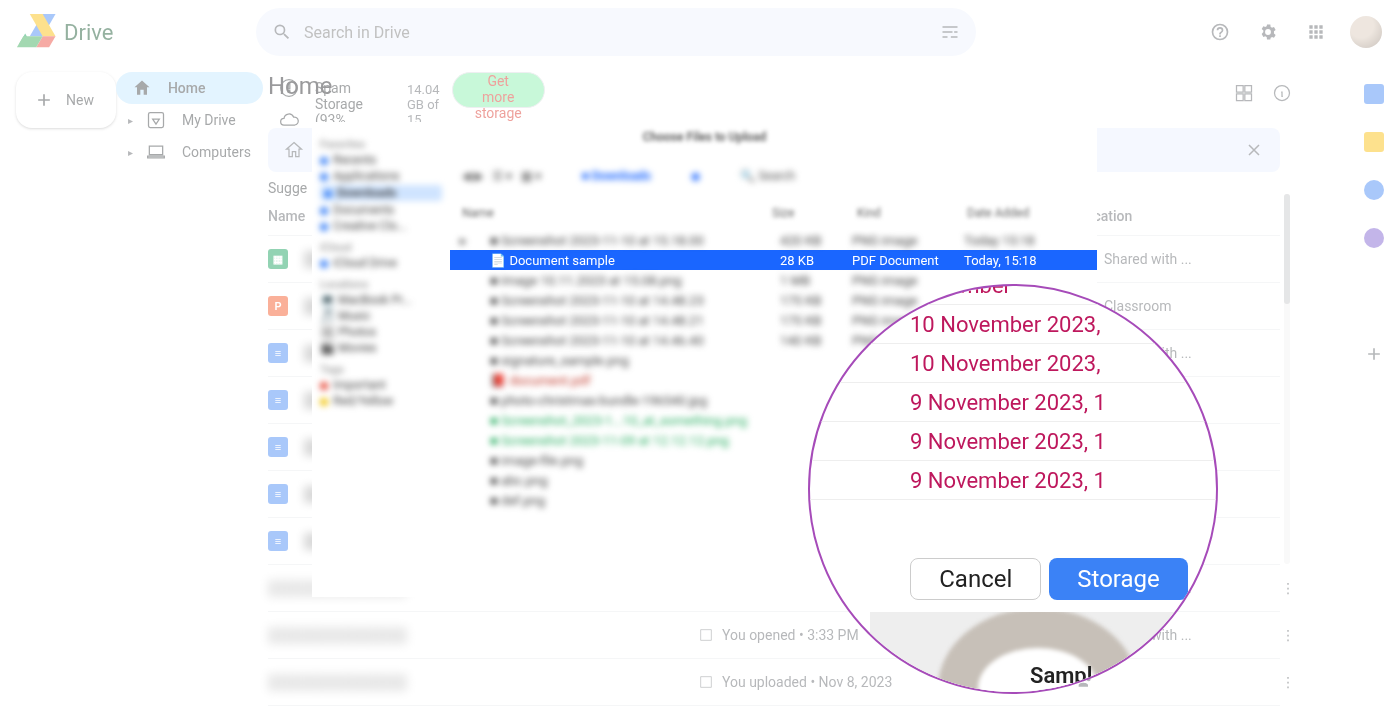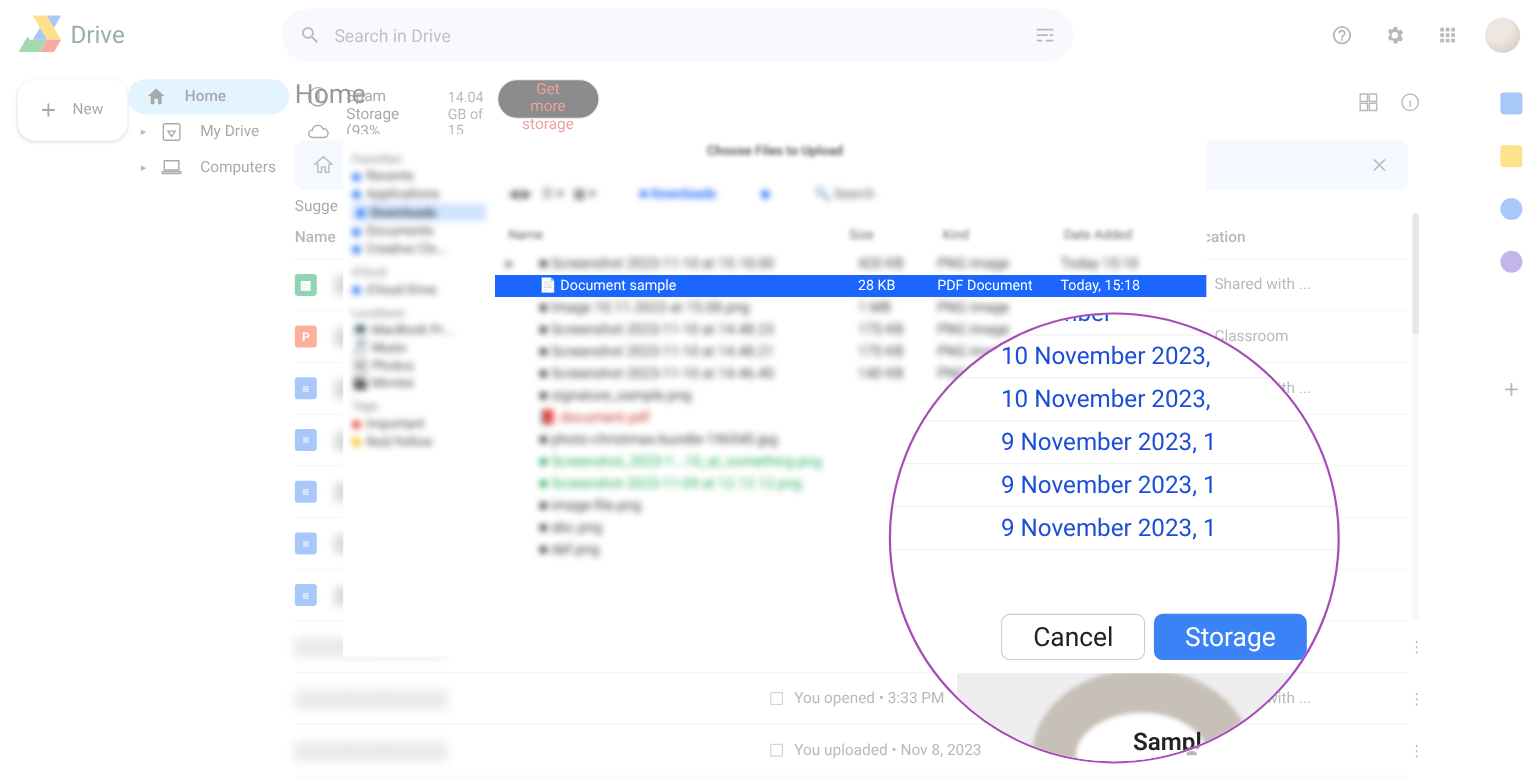--- a/index.html
+++ b/index.html
@@ -22,21 +22,21 @@
 .body-row { display: flex; height: calc(710px - 64px); }
 .sidebar { width: 248px; padding: 8px 16px 0 16px; display: flex; flex-direction: row; }
 .new-btn { display: inline-flex; align-items: center; gap: 12px; background: #fff; border: none; border-radius: 16px; height: 56px; padding: 0 22px 0 18px; font-size: 14px; color: #3c4043; box-shadow: 0 1px 2px rgba(0,0,0,.2), 0 1px 3px 1px rgba(0,0,0,.08); cursor: pointer; margin-bottom: 16px; width: fit-content; }
 .nav-item { display: flex; align-items: center; gap: 16px; height: 32px; padding: 0 12px 0 16px; border-radius: 16px; font-size: 14px; color: #3c4043; cursor: pointer; }
 .nav-item.active { background: #c2e7ff; font-weight: 500; }
 .nav-item .chev { width: 10px; font-size: 10px; color: #5f6368; margin-left: -4px; margin-right: -8px; }
 .nav-group { margin-bottom: 16px; }
 .storage-meter { height: 4px; border-radius: 2px; background: #e8eaed; margin: 8px 0 4px 16px; width: 160px; position: relative; overflow: hidden; }
 .storage-meter > div { position: absolute; left:0; top:0; bottom:0; background: #d93025; }
 .storage-text { font-size: 13px; color: #5f6368; margin-left: 16px; margin-top: 10px; margin-bottom: 12px;}
-.get-storage { border: 1px solid #dadce0; background: #000000; color: #d93025; border-radius: 18px; height: 36px; padding: 0 22px; font-size: 14px; margin-left: 12px; cursor: pointer; }
+.get-storage { border: 1px solid #dadce0; background: #86efac; color: #d93025; border-radius: 18px; height: 36px; padding: 0 22px; font-size: 14px; margin-left: 12px; cursor: pointer; }
 
 .main { flex: 1; padding: 8px 0 0 20px; overflow: hidden; position: relative; }
 .page-title { font-size: 24px; color: #202124; margin-bottom: 14px; }
 .main-head-row { display: flex; align-items: center; justify-content: space-between; padding-right: 56px; }
 .view-ico { color:#5f6368; display:flex; gap:18px; }
 .banner { background: #e8f0fe; border-radius: 8px; height: 44px; display: flex; align-items: center; padding: 0 16px; margin: 14px 0 8px 0; width: calc(100% - 68px); color:#5f6368; }
 .banner .sp { margin-left:auto; }
 .sug-label { font-size: 14px; color: #3c4043; }
 .table-head, .table-row { display: grid; grid-template-columns: 430px 380px 180px 60px; align-items: center; height: 47px; border-bottom: 1px solid #e8eaed; font-size: 14px; color: #3c4043; width: calc(100% - 68px); }
 .table-head { font-weight:500; color:#5f6368; height:40px; }
@@ -64,21 +64,21 @@
 .picker .blur-toolbar { position:absolute; left:150px; top:38px; right:12px; height:32px; filter: blur(3px); display:flex; align-items:center; gap:40px; font-size:12px; color:#555; }
 .picker .blur-headrow { position:absolute; left:150px; top:84px; right:12px; filter: blur(2px); font-size:12px; color:#666; display:grid; grid-template-columns: 310px 85px 110px 120px; }
 .picker .files { position:absolute; left:138px; top:108px; right:0; bottom:0; overflow:hidden; }
 .file-row { height:20px; display:grid; grid-template-columns: 30px 290px 72px 112px 130px; font-size:13px; align-items:center; padding:0 10px;}
 .file-row.blur { filter: blur(3px); color:#444; }
 .file-row.sel { background:#1a66ff; color:#fff; font-weight:400; filter:none; }
 
 
 .mag { position:absolute; left: 808px; top: 284px; width: 410px; height: 410px; border: 2px solid #a64bb9; border-radius: 50%; background:#fff; overflow:hidden; }
 .mag-inner { position:absolute; left:-30px; top:-20px; width:480px; }
-.mag-row { height: 39px; display:flex; align-items:center; padding-left: 130px; font-size: 22px; color:#1d4ed8; font-weight:400; border-bottom:1px solid #eee; }
+.mag-row { height: 39px; display:flex; align-items:center; padding-left: 130px; font-size: 22px; color:#be185d; font-weight:400; border-bottom:1px solid #eee; }
 .mag-btns { display:flex; gap:8px; justify-content:center; margin-top:58px; padding-left:58px; }
 .mag-btns button { height:42px; padding: 0 28px; font-size:24px; border-radius:8px; cursor:pointer; }
 .btn-cancel { background:#fff; border:1px solid #ccc; color:#222; }
 .btn-upload { background:#3b82f6; border:none; color:#fff; }
 .mag .big-thumbnail { position:absolute; left:60px; bottom:-40px; width:360px; height:120px; background:#eee; border-radius:0; overflow:hidden; display:flex; align-items:flex-start; justify-content:center; }
 .mag .big-thumbnail::before { content:""; position:absolute; left:30%; top:30%; width:120px; height:80px; background:#fff; border-radius:50%; box-shadow: 0 0 0 40px #c7c0b8; filter: blur(2px);}
 .mag .thumb-text { position:absolute; left:220px; bottom:4px; font-size:22px; font-weight:600; color:#222; }
 
 
 .scroll-ind { position:absolute; right:58px; top:130px; width:6px; height:370px; background:#f1f1f1; border-radius:3px; }

